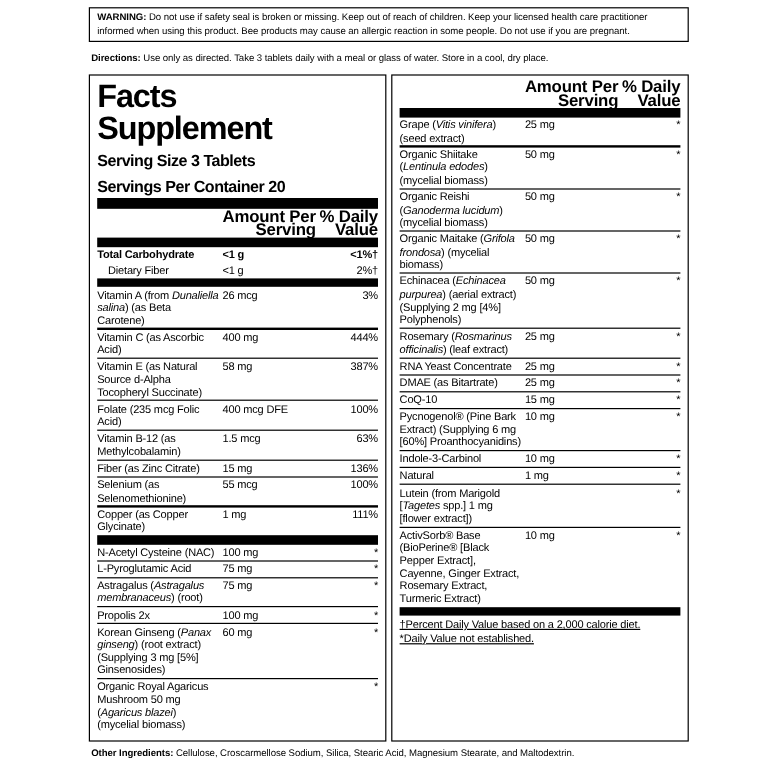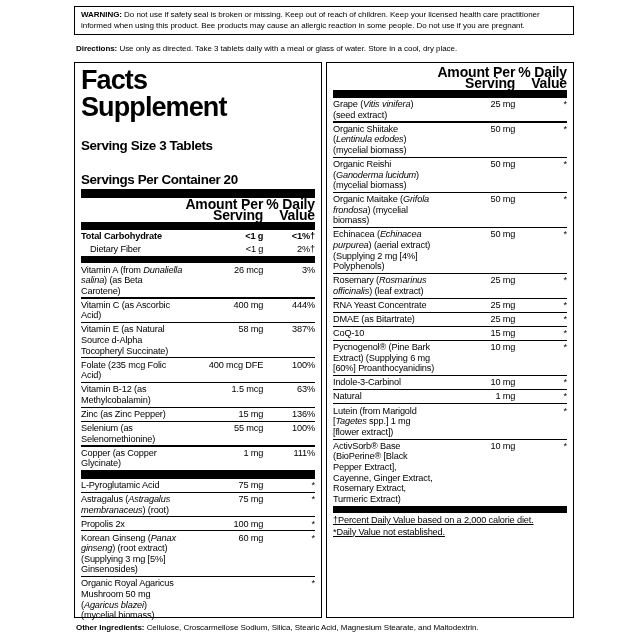--- a/index.html
+++ b/index.html
@@ -78,21 +78,21 @@
     font-size: 27px;
     line-height: 25px;
     letter-spacing: -0.9px;
     margin-top: 2px;
   }
   .sf-serving {
     font-weight: bold;
     font-size: 13.4px;
     line-height: 14.5px;
     letter-spacing: -0.4px;
-    margin-top: 19px;
+    margin-top: 7px;
   }
 
   
   .rule-thick {
     height: 9px;
     background: #000;
     margin: 2px 0 0 0;
   }
 
   
@@ -101,21 +101,21 @@
     border-collapse: collapse;
     font-size: 9.2px;
     line-height: 10.6px;
     letter-spacing: -0.15px;
   }
   table.sf td {
     padding: 1.2px 0 1.2px 0;
     vertical-align: top;
   }
   .col-name { text-align: left; }
-  .col-amt  { text-align: right; white-space: nowrap; padding-left: 3px !important; }
+  .col-amt  { white-space: nowrap; padding-left: 3px !important; }
   .col-dv   { text-align: right; white-space: nowrap; width: 34px; padding-left: 3px !important; }
 
   .hdr td {
     font-weight: bold;
     font-size: 14px;
     line-height: 11px;
     padding-top: 2px;
     padding-bottom: 2px;
     text-align: right;
   }
@@ -244,21 +244,21 @@
             <td class="col-name">Vitamin B-12 (as Methylcobalamin)</td>
             <td class="col-amt">1.5 mcg</td>
             <td class="col-dv">63%</td>
           </tr>
           <tr class="sep">
             <td colspan="3">
               <div class="bar-thin"></div>
             </td>
           </tr>
           <tr>
-            <td class="col-name">Zinc (as Zinc Pepper)</td>
+            <td class="col-name">Fiber (as Zinc Citrate)</td>
             <td class="col-amt">15 mg</td>
             <td class="col-dv">136%</td>
           </tr>
           <tr class="sep">
             <td colspan="3">
               <div class="bar-thin"></div>
             </td>
           </tr>
           <tr>
             <td class="col-name">Selenium (as Selenomethionine)</td>
@@ -272,20 +272,25 @@
           </tr>
           <tr>
             <td class="col-name">Copper (as Copper Glycinate)</td>
             <td class="col-amt">1 mg</td>
             <td class="col-dv">111%</td>
           </tr>
           <tr class="sep">
             <td colspan="3">
               <div class="bar-thick"></div>
             </td>
+          </tr>
+          <tr>
+            <td class="col-name">N-Acetyl Cysteine (NAC)</td>
+            <td class="col-amt">100 mg</td>
+            <td class="col-dv">*</td>
           </tr>
           <tr class="sep">
             <td colspan="3">
               <div class="bar-thin"></div>
             </td>
           </tr>
           <tr>
             <td class="col-name">L-Pyroglutamic Acid</td>
             <td class="col-amt">75 mg</td>
             <td class="col-dv">*</td>

